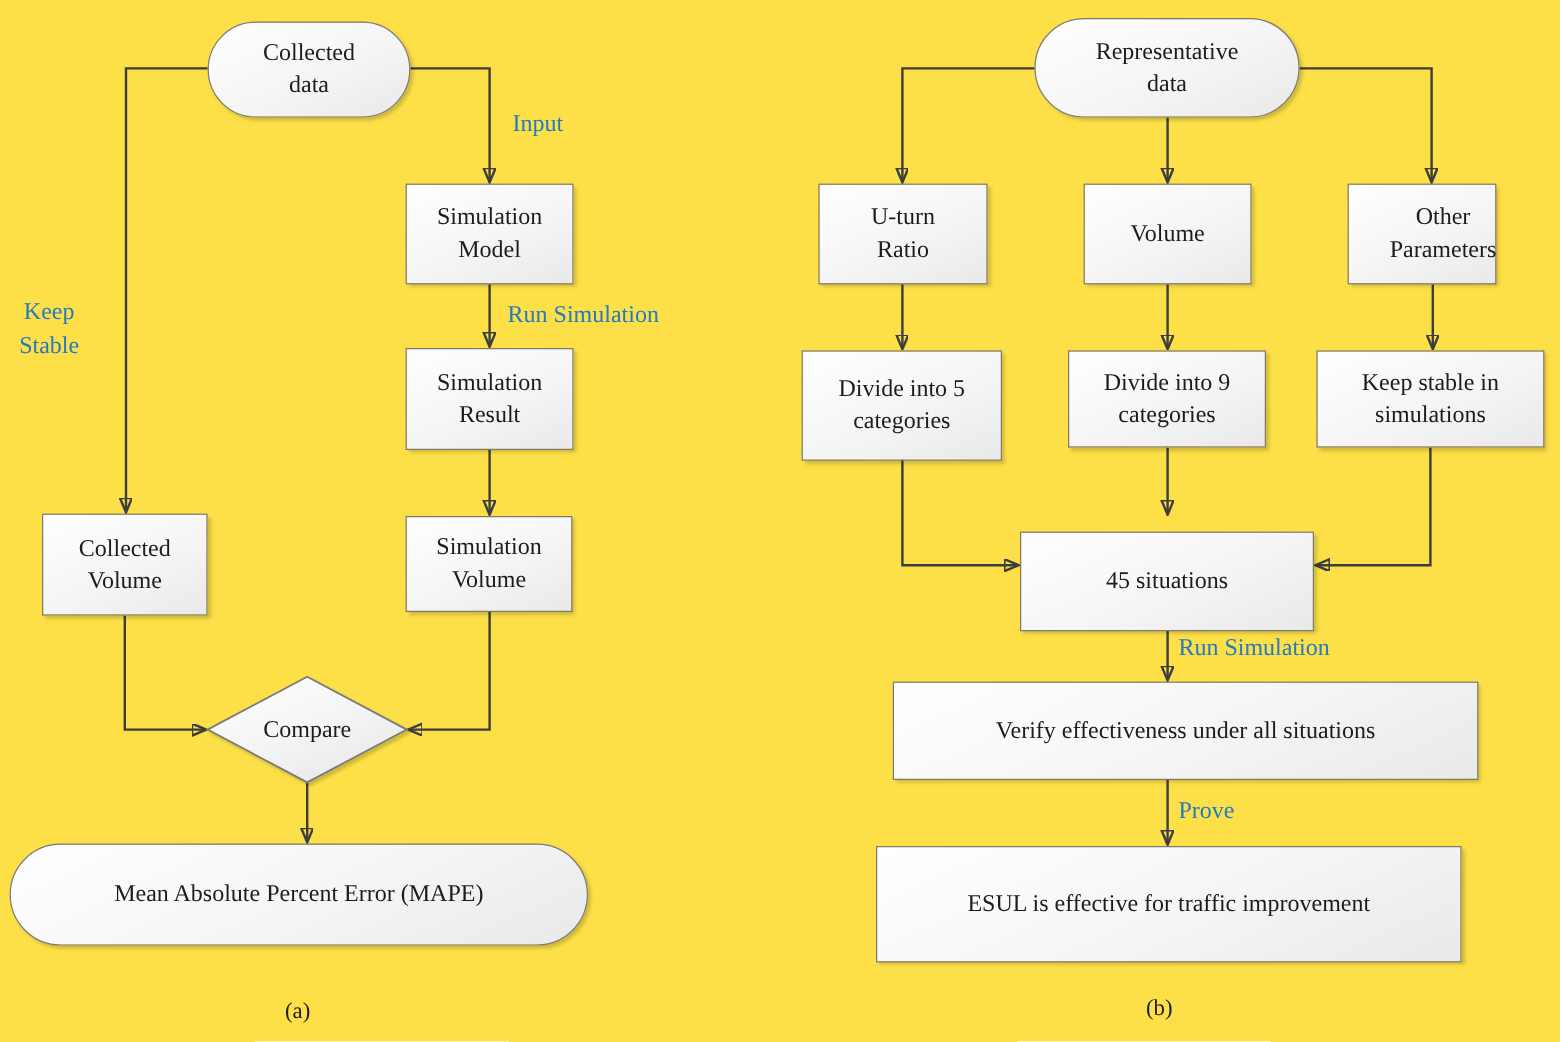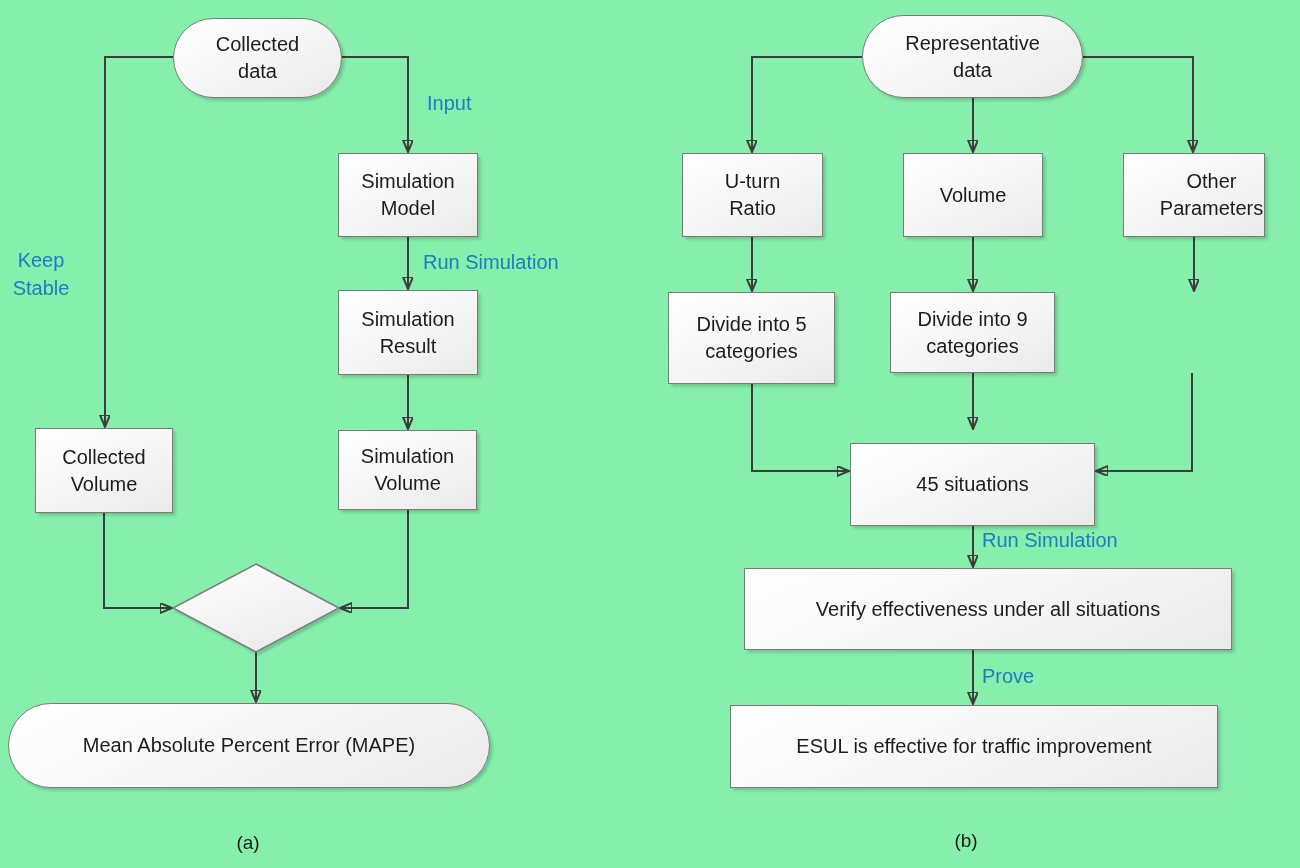--- a/index.html
+++ b/index.html
@@ -4,21 +4,21 @@
 <style>
   :root{
     --accent:#2479c2;
     --line:#3d3d3d;
     --border:#7a7a7a;
     --text:#1c1c1c;
   }
   html,body{margin:0;padding:0;background:#ffffff;}
   .canvas{
     position:relative;width:1300px;height:868px;overflow:hidden;
-    font-family:Liberation Sans, sans-serif;color:var(--text);background:#86efac;
+    font-family:Liberation Serif, serif;color:var(--text);background:#fde047;
   }
   .wires{position:absolute;left:0;top:0;width:1300px;height:868px;}
   .wires path{stroke:var(--line);stroke-width:2;fill:none;}
   .node{
     position:absolute;display:flex;align-items:center;justify-content:center;
     text-align:center;font-size:20px;line-height:27px;white-space:pre-line;
     background:linear-gradient(155deg,#ffffff 0%,#f5f5f5 55%,#e9e9e9 100%);
     border:1px solid var(--border);
     box-shadow:2.5px 2.5px 3px rgba(0,0,0,0.18);
     box-sizing:border-box;color:var(--text);
@@ -86,55 +86,58 @@
 
   <div class="node" style="left:338px;top:290px;width:140px;height:85px;">Simulation
 Result</div>
 
   <div class="node" style="left:338px;top:430px;width:139px;height:80px;">Simulation
 Volume</div>
 
   <div class="node" style="left:35px;top:428px;width:138px;height:85px;">Collected
 Volume</div>
 
+  <div class="plain" style="left:173px;top:564px;width:166px;height:88px;">Compare</div>
 
   <div class="node stadium" style="left:8px;top:703px;width:482px;height:85px;">Mean Absolute Percent Error (MAPE)</div>
 
   <div class="elabel" style="left:427px;top:89px;">Input</div>
 
   <div class="elabel" style="left:2px;top:246px;width:78px;">Keep
 Stable</div>
 
   <div class="elabel" style="left:423px;top:248px;">Run Simulation</div>
 
   <div class="caption" style="left:173px;top:832px;">(a)</div>
 
   <div class="node stadium" style="left:862px;top:15px;width:221px;height:83px;text-align:center;">Representative
 data</div>
 
   <div class="node" style="left:682px;top:153px;width:141px;height:84px;">U-turn
 Ratio</div>
 
   <div class="node" style="left:903px;top:153px;width:140px;height:84px;">Volume</div>
 
-  <div class="node" style="left:1123px;top:153px;width:142px;height:84px;padding-left:35px;">Other
+  <div class="node" style="left:1123px;top:153px;width:124px;height:84px;padding-left:35px;">Other
 Parameters</div>
 
   <div class="node" style="left:668px;top:292px;width:167px;height:92px;">Divide into 5
 categories</div>
 
   <div class="node" style="left:890px;top:292px;width:165px;height:81px;">Divide into 9
 categories</div>
 
+  <div class="node" style="left:1097px;top:292px;width:190px;height:81px;">Keep stable in
+simulations</div>
 
   <div class="node" style="left:850px;top:443px;width:245px;height:83px;">45 situations</div>
 
   <div class="node" style="left:730px;top:568px;width:488px;height:82px;margin-left:14px;">Verify effectiveness under all situations</div>
 
-  <div class="node" style="left:730px;top:705px;width:488px;height:83px;">ESUL is effective for traffic improvement</div>
+  <div class="node" style="left:730px;top:705px;width:488px;height:97px;">ESUL is effective for traffic improvement</div>
 
   <div class="elabel" style="left:982px;top:526px;">Run Simulation</div>
 
   <div class="elabel" style="left:982px;top:662px;">Prove</div>
 
   <div class="caption" style="left:891px;top:830px;">(b)</div>
 
 </div>
 
 </body></html>

